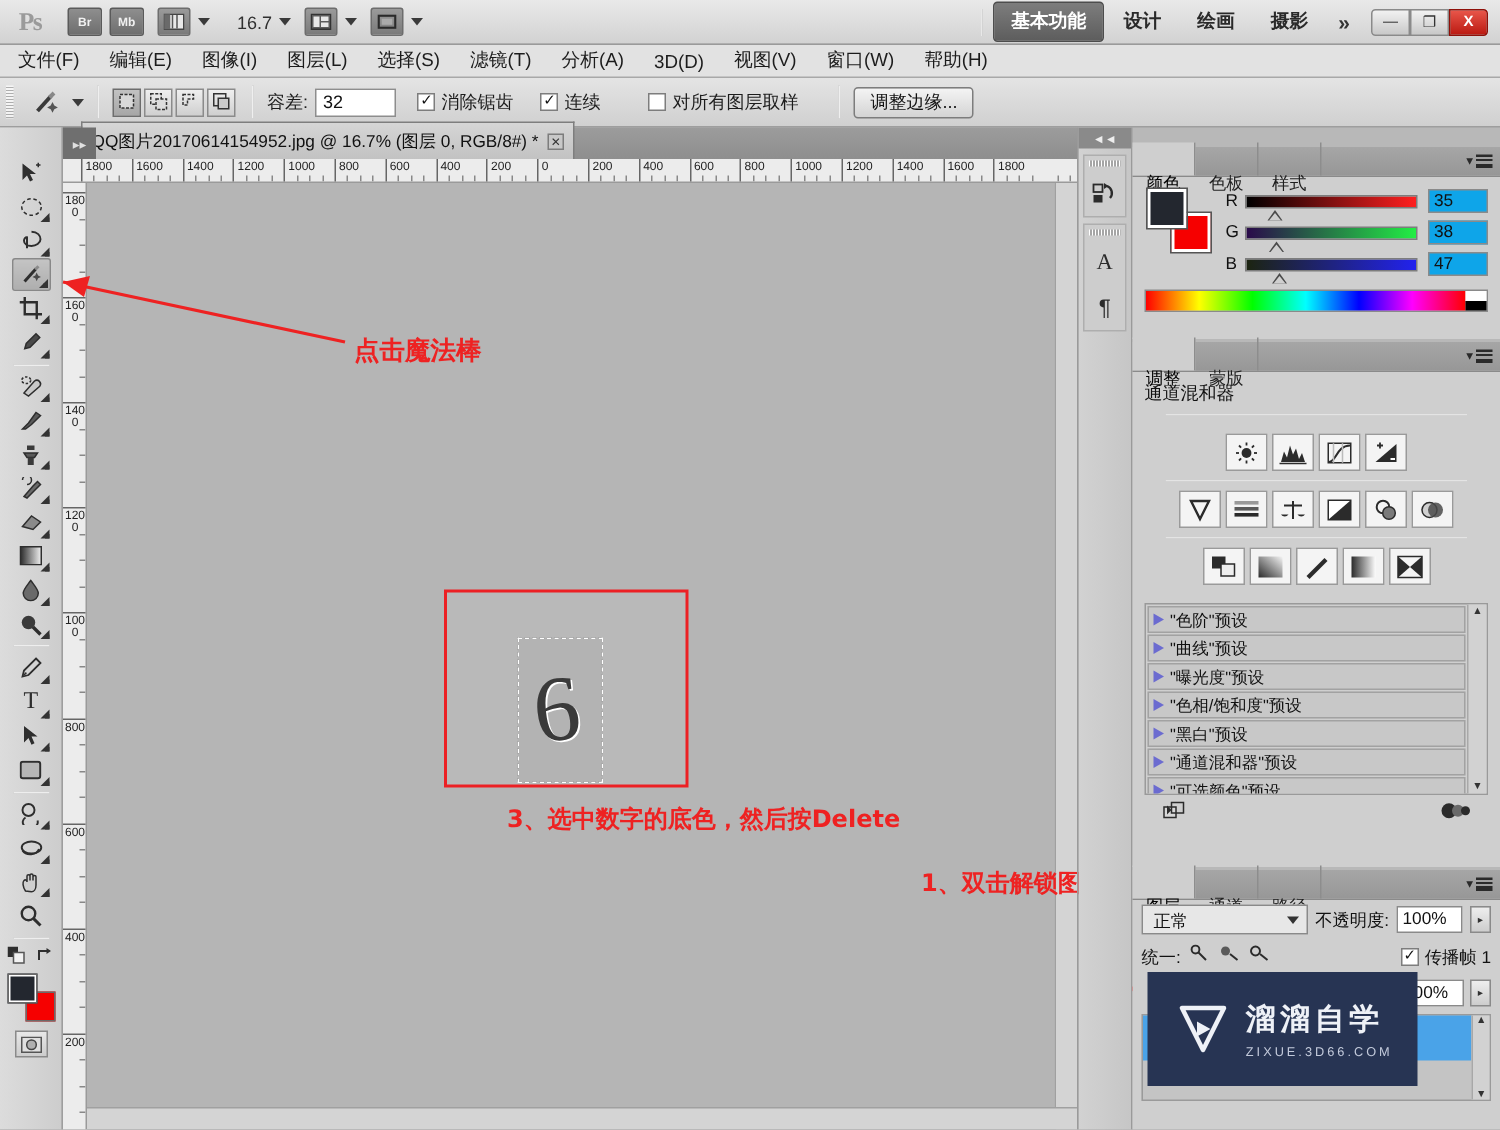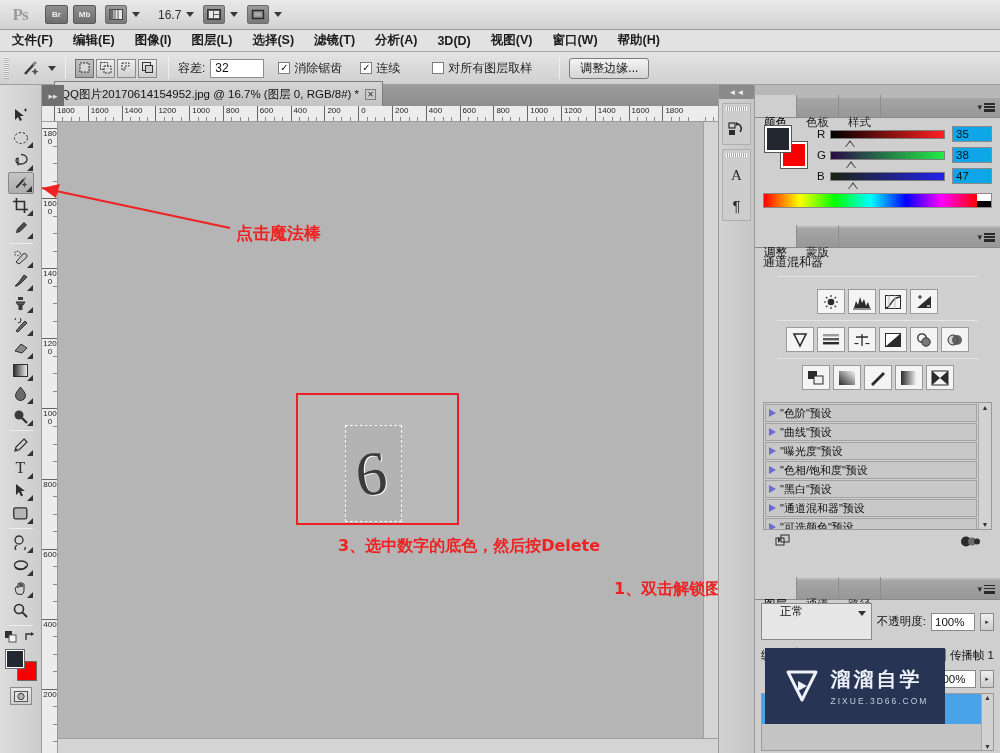--- a/index.html
+++ b/index.html
@@ -60,21 +60,21 @@
     background:linear-gradient(#e8564a,#bb1a12);color:#fff;font-weight:bold;
     border-color:#8e1009;border-radius:0 3px 3px 0;
   }
   .wbtn.min{border-radius:3px 0 0 3px;}
   
   #menubar{
     position:absolute;left:0;top:30px;width:1000px;height:22px;
     background:#e2e2e2;border-bottom:1px solid #a8a8a8;
     display:flex;align-items:center;padding-left:12px;
   }
-  .menu-item{font-size:12.5px;color:#1c1c1c;margin-right:20px;white-space:nowrap;font-weight:bold;}
+  .menu-item{font-size:12.5px;color:#1c1c1c;margin-right:20px;white-space:nowrap;}
   
   #optbar{
     position:absolute;left:0;top:52px;width:1000px;height:33px;
     background:linear-gradient(#e4e4e4,#d0d0d0);
     border-bottom:1px solid #9e9e9e;
     display:flex;align-items:center;padding-left:4px;
   }
   .grip{width:5px;height:22px;
     background:repeating-linear-gradient(#fff 0 1px,#9a9a9a 1px 2px);
     margin-right:8px;opacity:.7;}
@@ -302,22 +302,22 @@
     display:flex;flex-direction:column;justify-content:space-between;align-items:center;
     font-size:7px;color:#333;padding:1px 0;}
   .adj-foot{
     height:20px;margin:3px 8px 0;display:flex;align-items:center;
     justify-content:space-between;padding:0 12px;
   }
   
   #layerpanel{top:580px;height:173px;}
   .lay-row{display:flex;align-items:center;padding:3px 6px;gap:5px;}
   .blend-sel{
-    flex:1;height:37px;border:1px solid #8a8a8a;background:#e7e7e7;
-    display:flex;align-items:flex-start;padding:0 18px;font-size:11.5px;color:#111;
+    flex:1;height:20px;border:1px solid #8a8a8a;background:#e7e7e7;
+    display:flex;align-items:flex-end;padding:0 7px;font-size:11.5px;color:#111;
     position:relative;
   }
   .blend-sel .caret2{position:absolute;right:5px;top:7px;width:0;height:0;
     border-left:4px solid transparent;border-right:4px solid transparent;
     border-top:5px solid #333;}
   .lay-lbl{font-size:11.5px;color:#111;white-space:nowrap;}
   .lay-val{
     width:44px;height:18px;border:1px solid #8a8a8a;background:#fff;
     font-size:11.5px;color:#111;padding:0 3px;line-height:16px;
   }
@@ -382,20 +382,33 @@
   <div class="tb-drop">
     <div class="tb-icon">
       <svg width="14" height="11" viewBox="0 0 14 11">
           <rect x="1.5" y="1.5" width="11" height="8" fill="none" stroke="#2a2a2a" stroke-width="1.4"></rect>
           <rect x="3.5" y="3.5" width="7" height="4" fill="#aaa"></rect>
         </svg>
     </div>
     <div class="caret"></div>
   </div>
 
+  <div id="ws-tabs">
+    <div class="tb-sep"></div>
+    <div class="ws-tab active">基本功能</div>
+    <div class="ws-tab">设计</div>
+    <div class="ws-tab">绘画</div>
+    <div class="ws-tab">摄影</div>
+    <div class="ws-more">»</div>
+    <div id="wctl">
+      <div class="wbtn min">—</div>
+      <div class="wbtn">❐</div>
+      <div class="wbtn close">X</div>
+    </div>
+  </div>
 </div>
 
 <div id="menubar">
   <div class="menu-item">文件(F)</div>
   <div class="menu-item">编辑(E)</div>
   <div class="menu-item">图像(I)</div>
   <div class="menu-item">图层(L)</div>
   <div class="menu-item">选择(S)</div>
   <div class="menu-item">滤镜(T)</div>
   <div class="menu-item">分析(A)</div>

